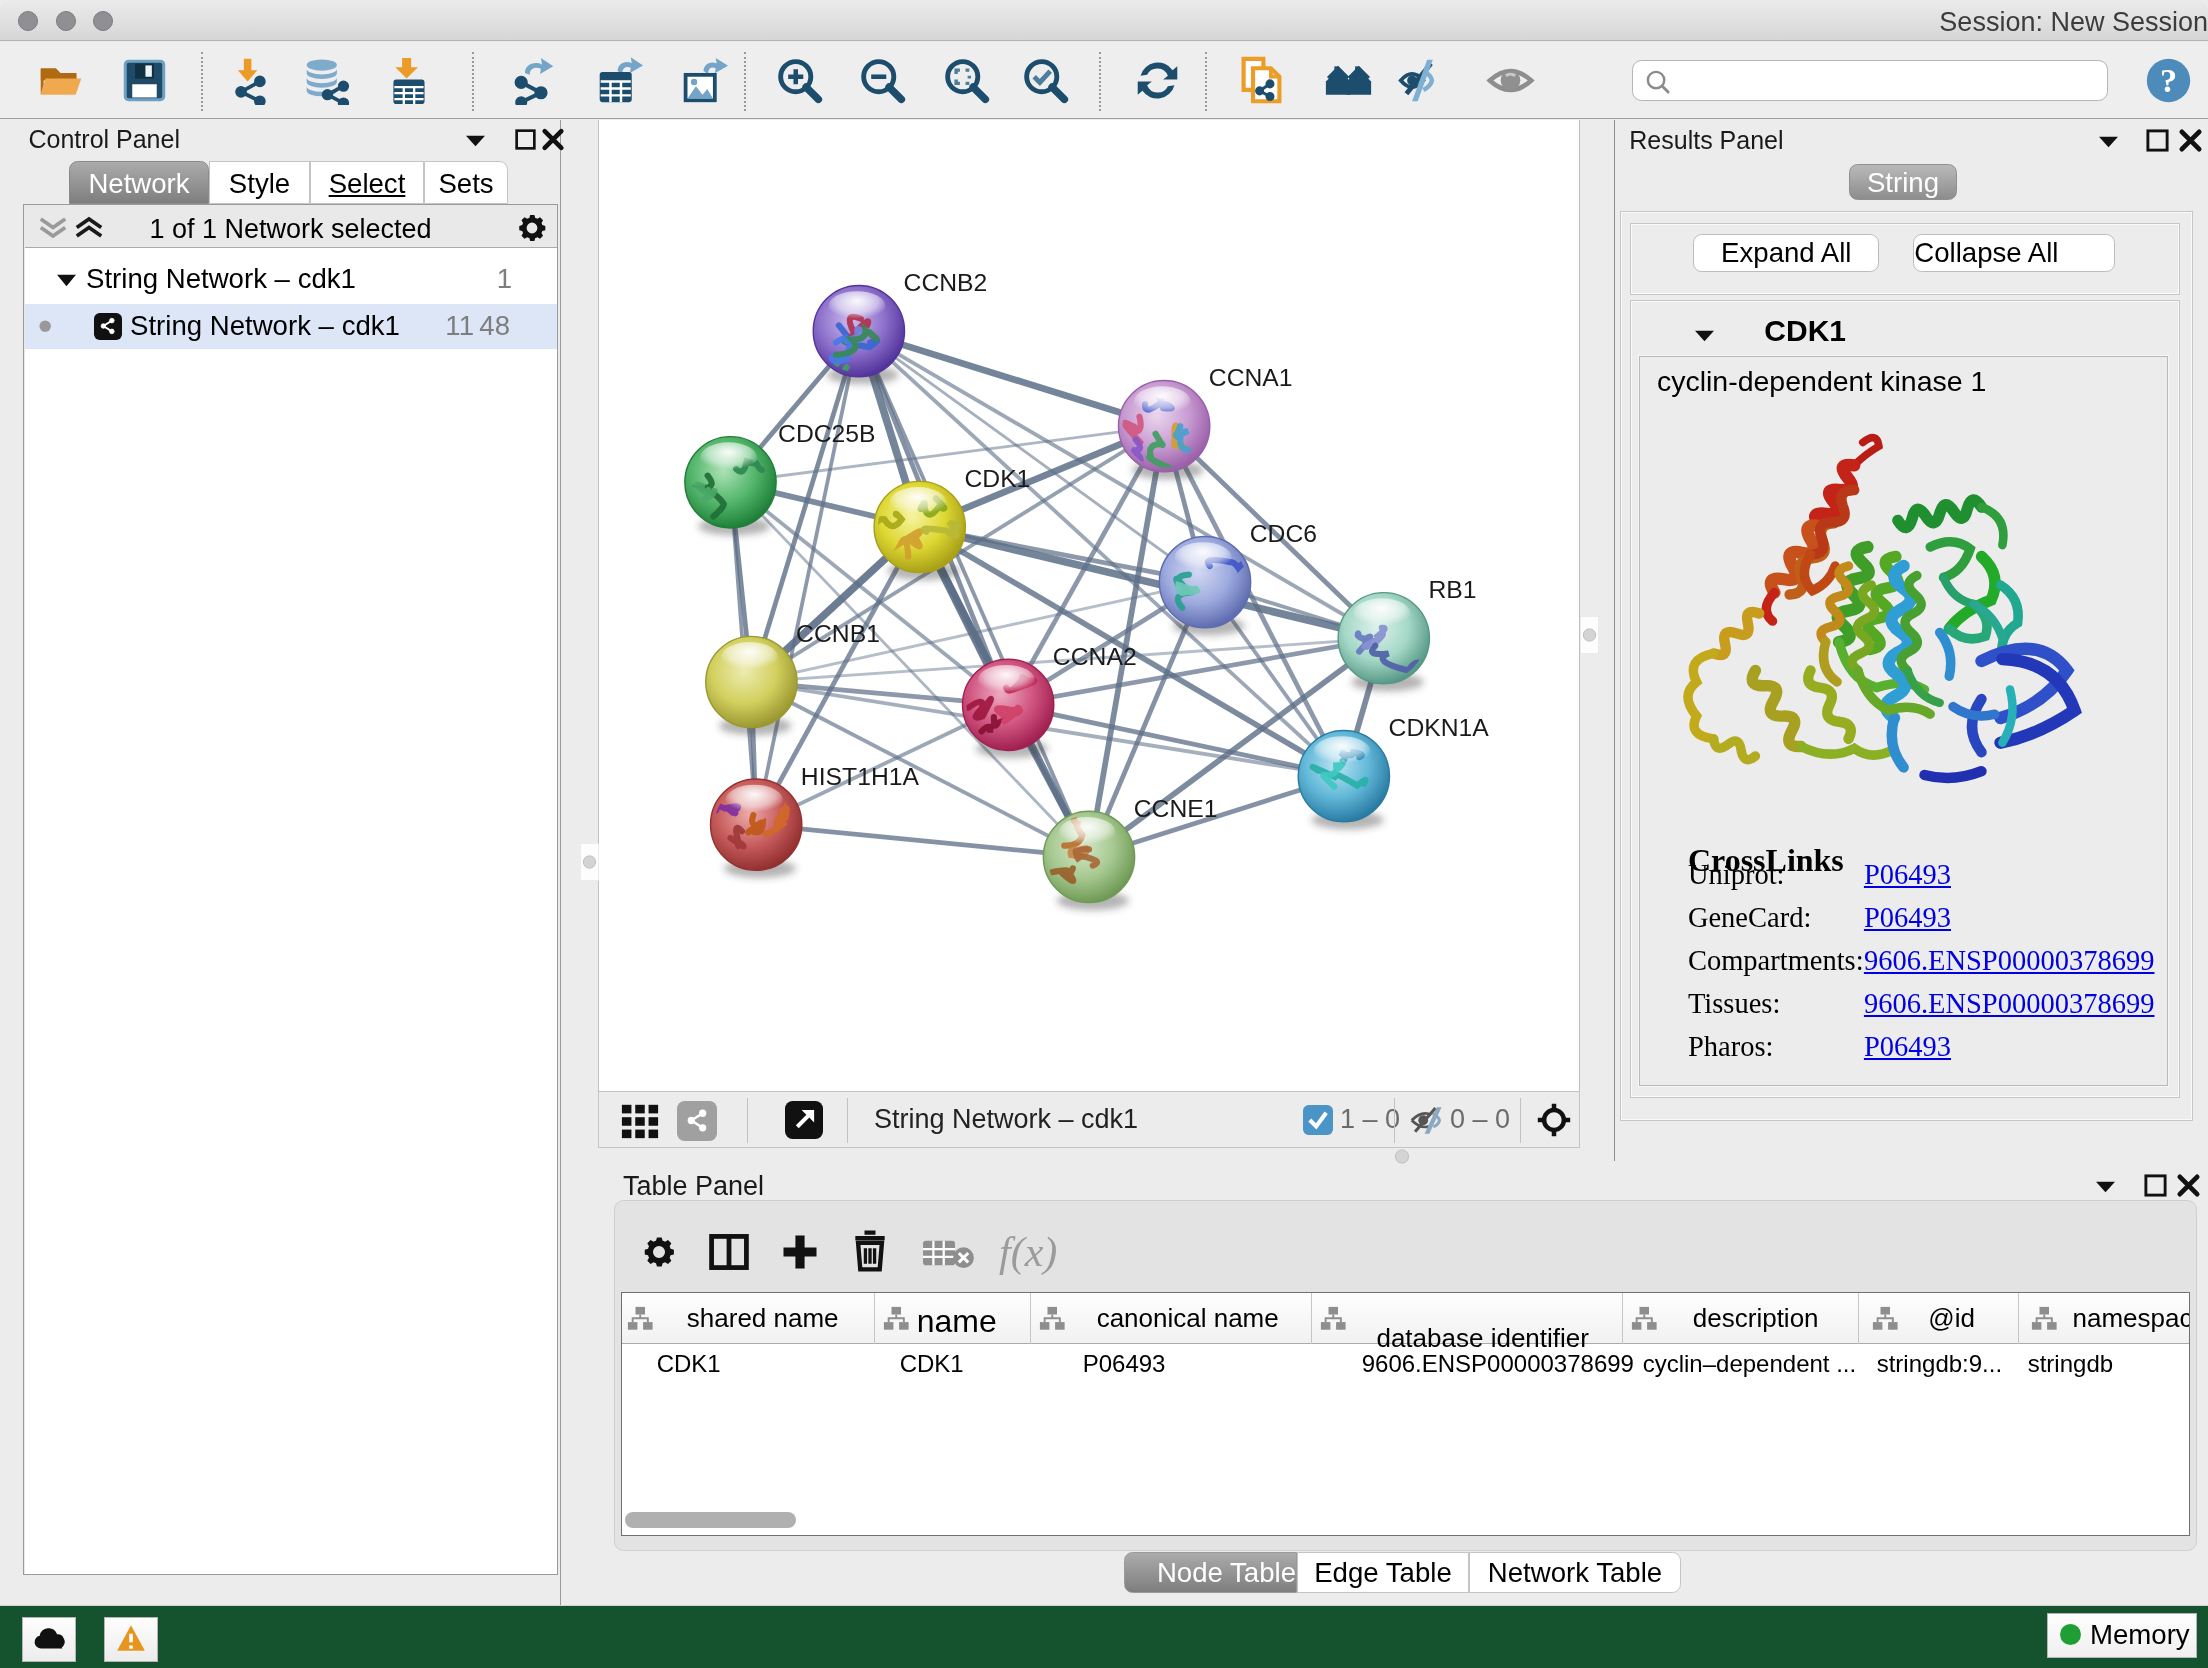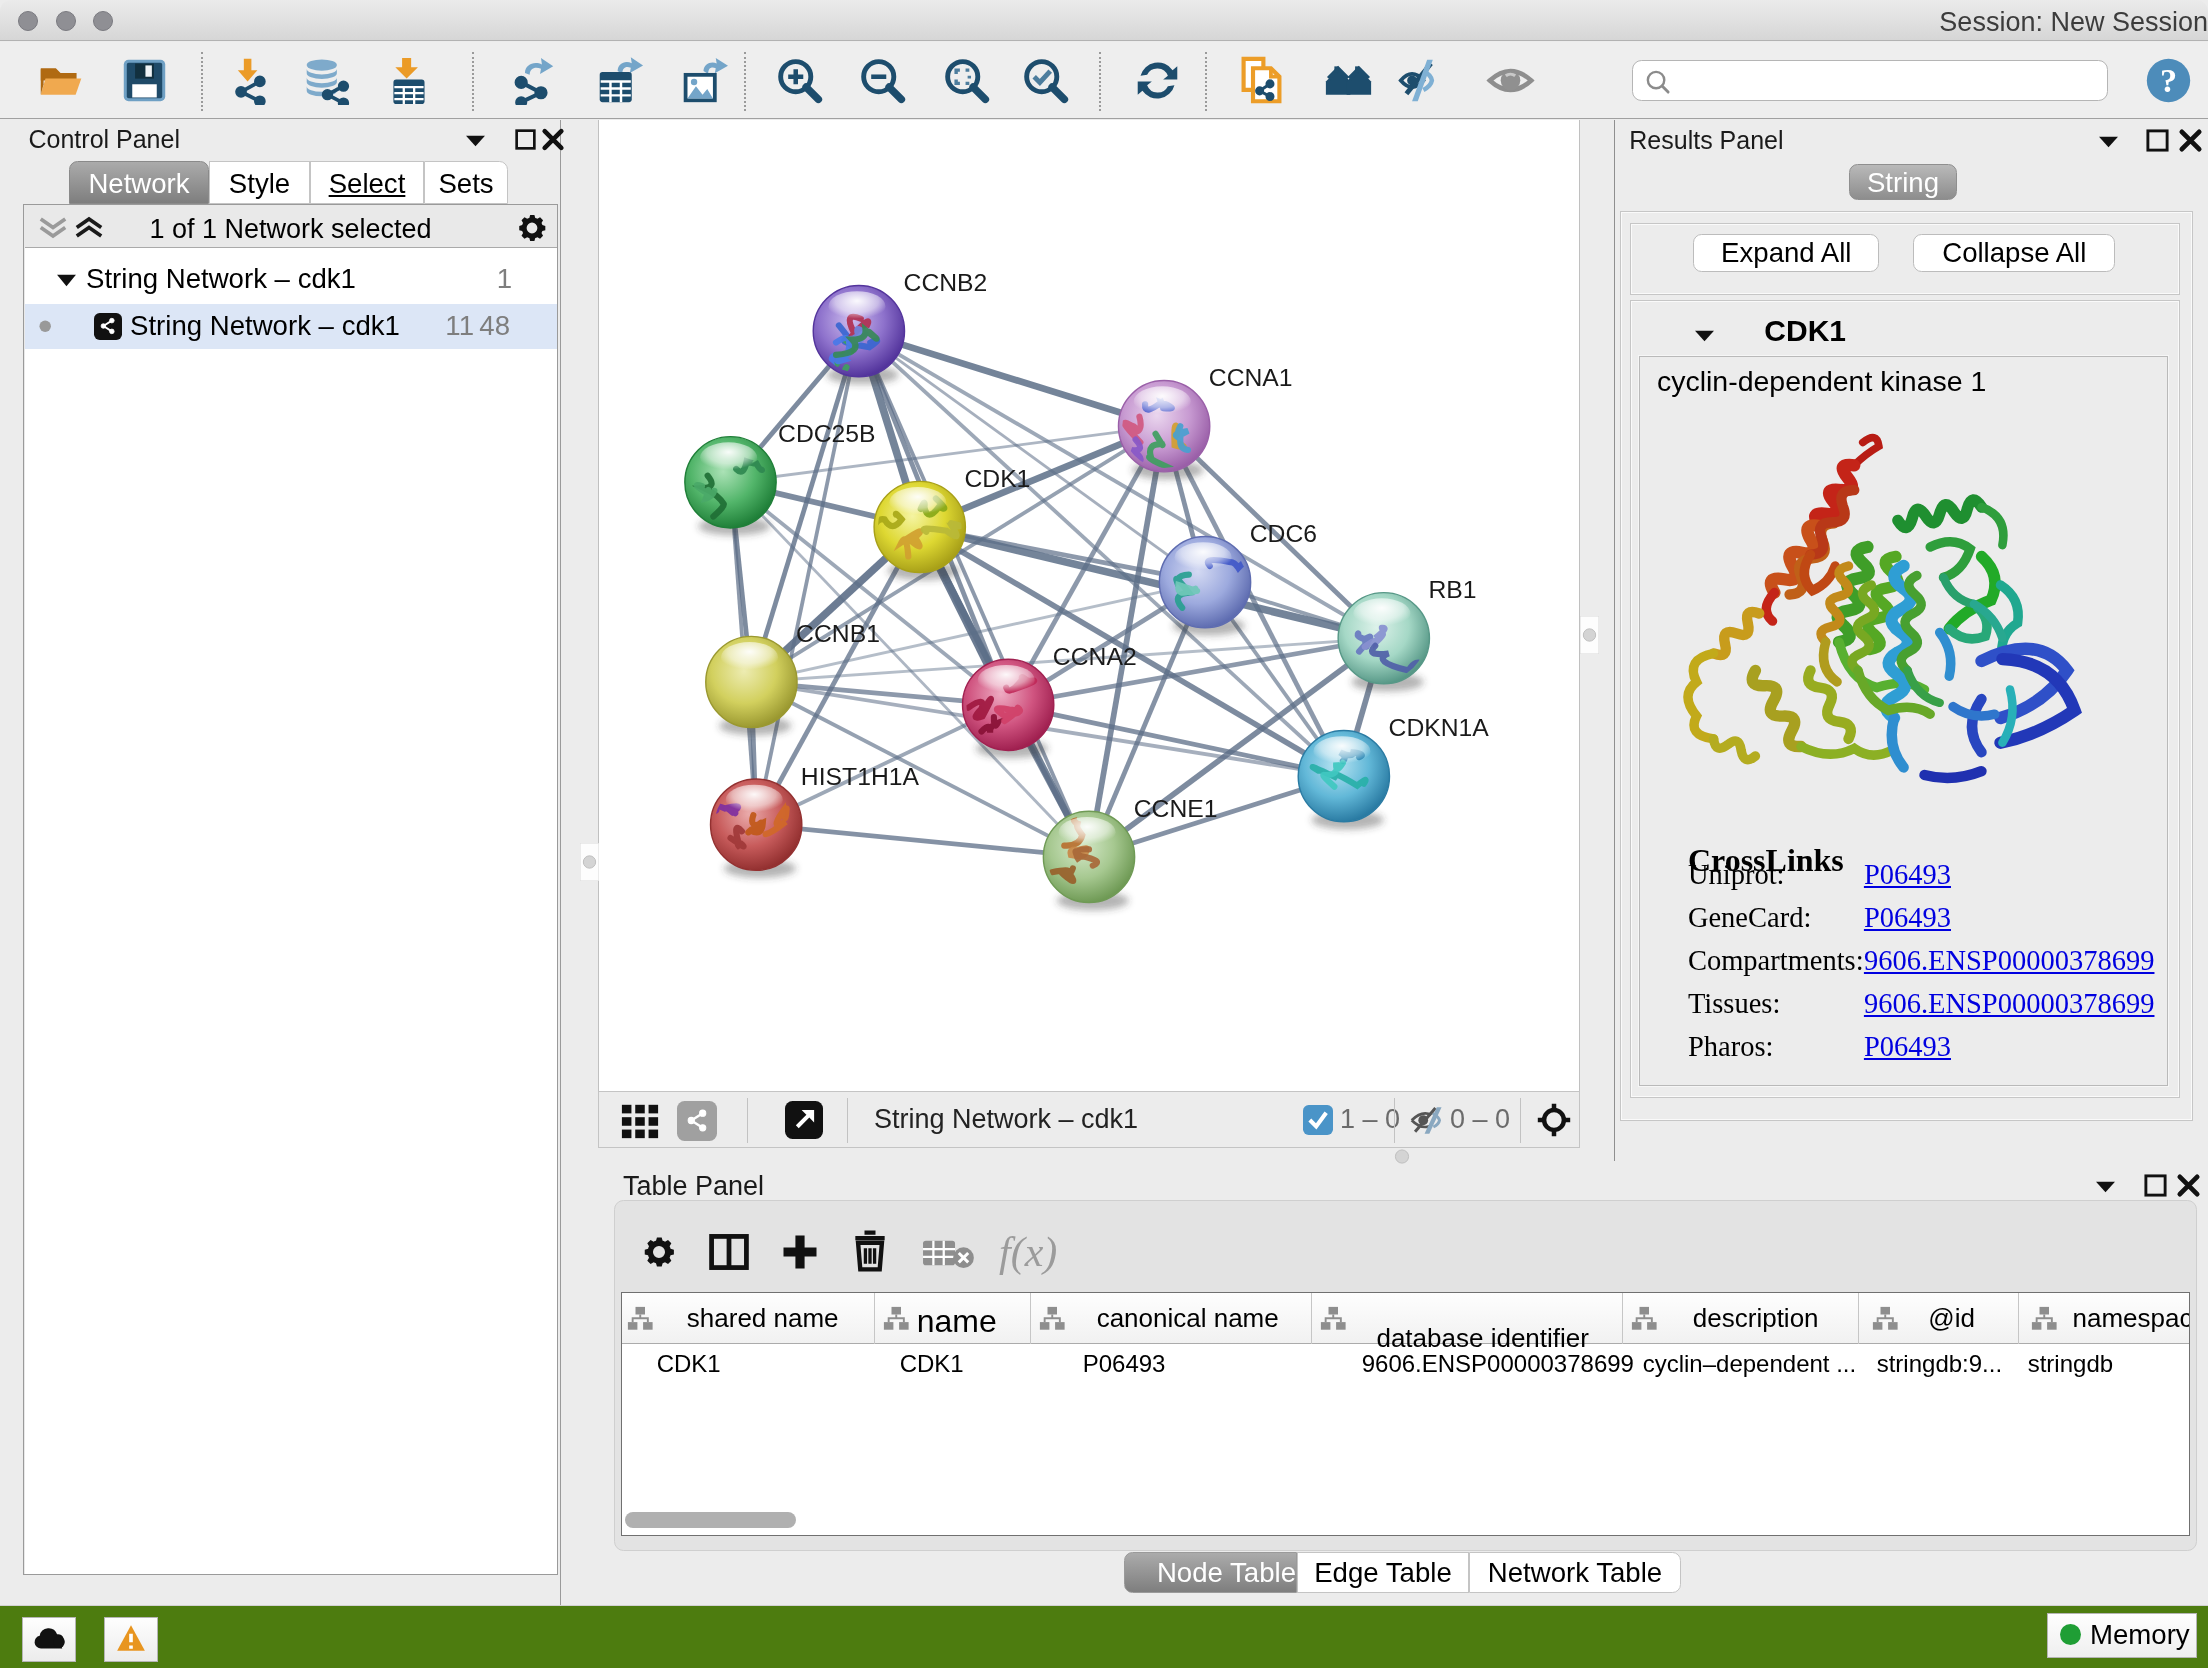--- a/index.html
+++ b/index.html
@@ -24,21 +24,21 @@
   border-left:2.9px dotted #9a9a9a; }
 #searchbox { position:absolute; left:1632px; top:18px; width:476px; height:41px;
   background:#fff; border:1.9px solid #b5b5b5; border-radius:9.5px; }
 
 
 #cpanel { left:0; top:120px; width:561px; height:1485px; background:#ececec;
   border-right:1.9px solid #9a9a9a; }
 .paneltitle { font-size:25px; color:#1a1a1a; }
 
 
-#statusbar { left:0; top:1605px; width:2208px; height:64px; background:#4d7c0f;
+#statusbar { left:0; top:1605px; width:2208px; height:64px; background:#14532d;
   border-top:1.9px solid #d2d2d2;padding-left:16px; }
 
 
 #canvas { left:598px; top:120px; width:982px; height:971px; background:#ffffff;
   border-left:1px solid #c0c0c0; border-right:1px solid #c0c0c0;}
 #canvbar { left:598px; top:1091px; width:982px; height:57px;
   background:#ececec; border:1px solid #c4c4c4; }
 
 
 #rpanel { left:1614px; top:120px; width:594px; height:1041px; background:#ececec;
@@ -597,21 +597,21 @@
     </svg>
   <svg class="abs" style="left:563px;top:7.6px;width:25px;height:25px" viewBox="0 0 26 26">
       <path d="M4 4 22 22 M22 4 4 22" stroke="#111" stroke-width="5" stroke-linecap="round"></path>
     </svg>
 
   <div class="abs" style="left:234px;top:44px;width:108px;height:36px;background:linear-gradient(#b9b9b9,#8d8d8d);border:1px solid #8f8f8f;border-radius:8.6px;color:#fff;font-size:27.6px;text-align:center;line-height:35px;">String</div>
 
   <div class="abs" style="left:4.8px;top:91px;width:573px;height:910px;background:#ececec;border:1.9px solid #c6c6c6;box-shadow:inset 0 0 0 1px #fafafa;">
     <div class="abs" style="left:9.5px;top:10.5px;width:550px;height:72px;border:1.9px solid #c6c6c6;box-shadow:inset 0 0 0 1px #fafafa;">
       <div class="abs" style="left:62px;top:10.5px;width:186px;height:38px;background:#fff;border:1.9px solid #bcbcbc;border-radius:8.6px;font-size:27.6px;text-align:center;line-height:36px;">Expand All</div>
-      <div class="abs" style="left:282px;top:10.5px;width:202px;height:38px;background:#fff;border:1.9px solid #bcbcbc;border-radius:8.6px;font-size:27.6px;text-align:center;line-height:36px;">Collapse All</div>
+      <div class="abs" style="left:282px;top:10.5px;width:202px;height:38px;background:#fff;border:1.9px solid #bcbcbc;border-radius:8.6px;font-size:27.6px;text-align:left;line-height:36px;">Collapse All</div>
     </div>
     <div class="abs" style="left:9.5px;top:88px;width:550px;height:798px;border:1.9px solid #c6c6c6;box-shadow:inset 0 0 0 1px #fafafa;">
       <svg class="abs" style="left:61px;top:25px;width:25px;height:19px" viewBox="0 0 26 20">
           <path d="M3 5 h20 l-10 11 Z" fill="#111"></path>
         </svg>
       <div class="abs" style="left:133px;top:13.3px;font-size:30px;font-weight:bold;">CDK1</div>
       <div class="abs" style="left:7.6px;top:55px;width:529px;height:730px;background:#ececec;border:1px solid #b9b9b9;box-shadow:0 0 0 1px #f6f6f6;">
         <div class="abs" style="left:17px;top:7.6px;font-size:28.5px;">cyclin-dependent kinase 1</div>
         <svg class="abs" style="left:28.5px;top:76px;width:418px;height:361px" viewBox="0 0 440 380" fill="none" stroke-linecap="round">
 <path d="M205 10 Q220 -2 222 14 Q208 22 196 34" stroke="#b81c14" stroke-width="8"></path>

